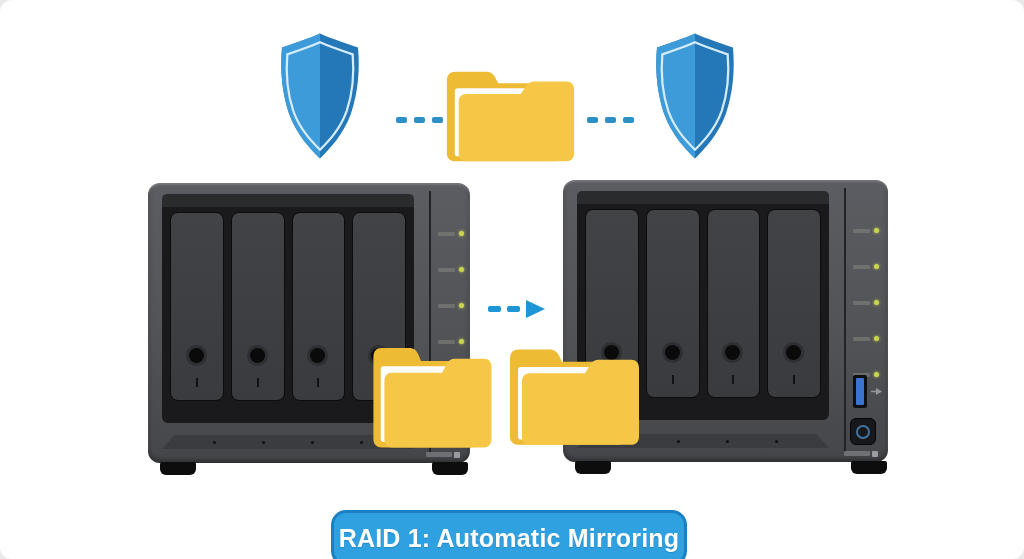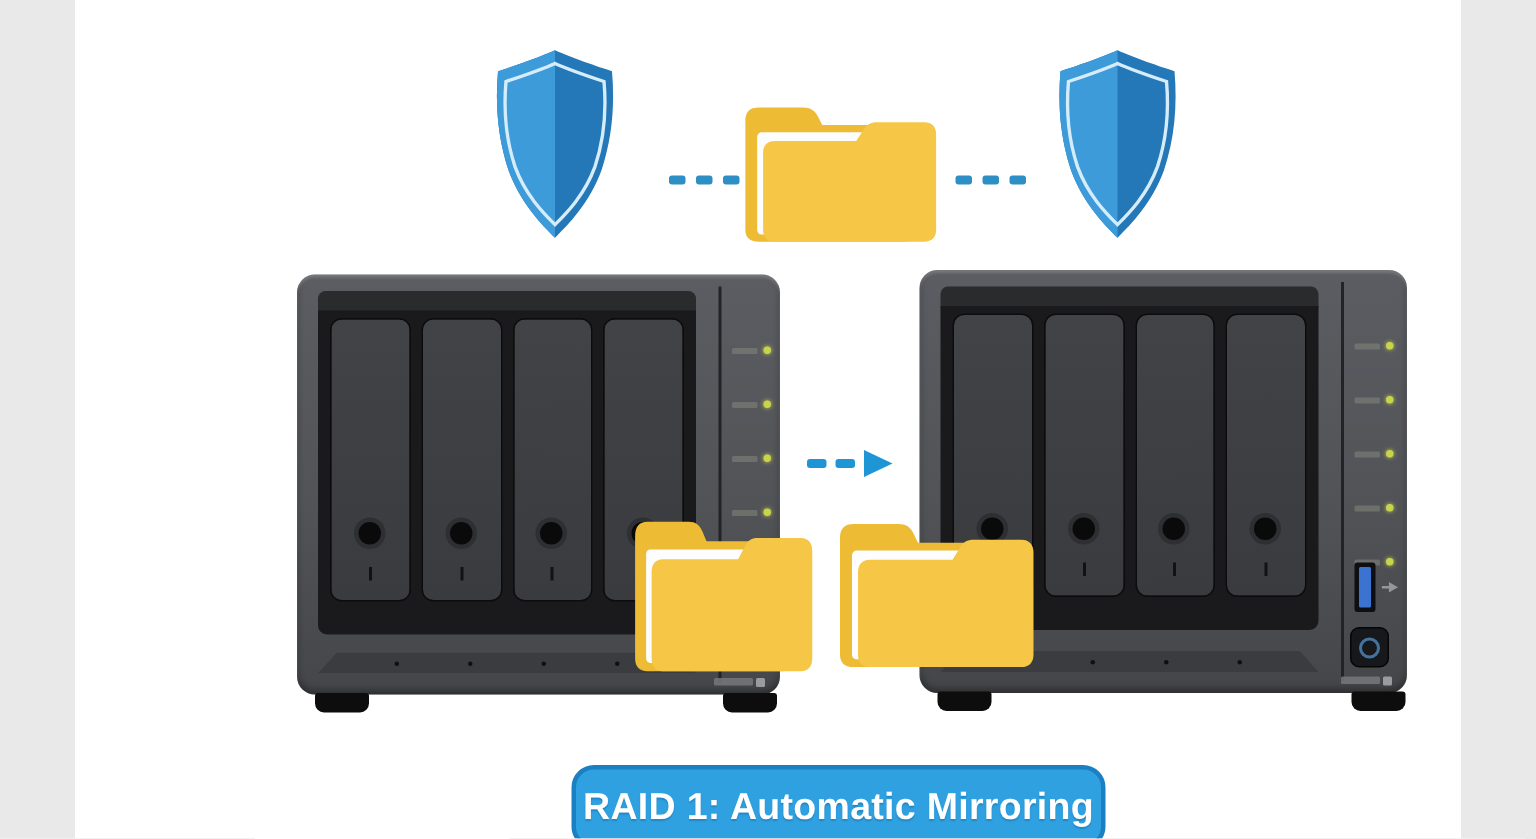--- a/index.html
+++ b/index.html
@@ -1,19 +1,20 @@
 <!DOCTYPE html>
 <html style="--background: #FFFFFF; --shield-light: #3D9BD9; --shield-dark: #2478B7; --shield-outline: #D5ECFA; --folder-front: #F6C746; --folder-back: #EEBB35; --folder-paper: #FDFDFD; --arrow-blue: #1E96D5; --connector-blue: #2E8FC4; --caption-bg: #2FA1E1; --caption-border: #1A80C3; --caption-text: #FFFFFF; --nas-body: #55565B; --nas-bay-area: #1A1A1C; --nas-bay: #3E3F43; --led-green: #C9D44D; --usb-blue: #3B73D1;"><head>
 <meta charset="utf-8">
 <style>
   html,body{margin:0;padding:0;background:#e9e9e9;}
   #stage{
-    position:relative;width:924px;height:559px;margin:0 auto;
+    position:relative;width:1024px;height:559px;margin:0 auto;
     background:var(--background,#fff);overflow:hidden;
     font-family:"Liberation Sans",sans-serif;
+    border-radius:12px;
   }
   
   .shield{position:absolute;width:100px;height:133px;}
   .shield svg{width:100%;height:100%;display:block;}
   .shield-dark-half{fill:var(--shield-dark,#2478B7);}
   .shield-light-half{fill:var(--shield-light,#3D9BD9);}
   .shield-outline{fill:none;stroke:var(--shield-outline,#D5ECFA);stroke-width:2.6;}
   #shield-left{left:270px;top:30px;}
   #shield-right{left:645px;top:30px;}
   

